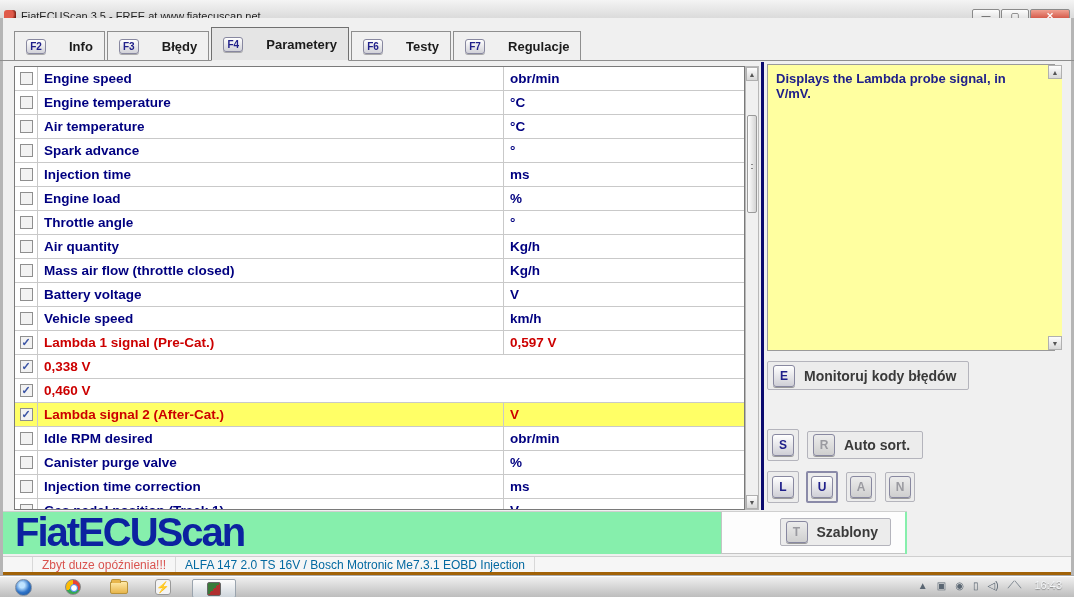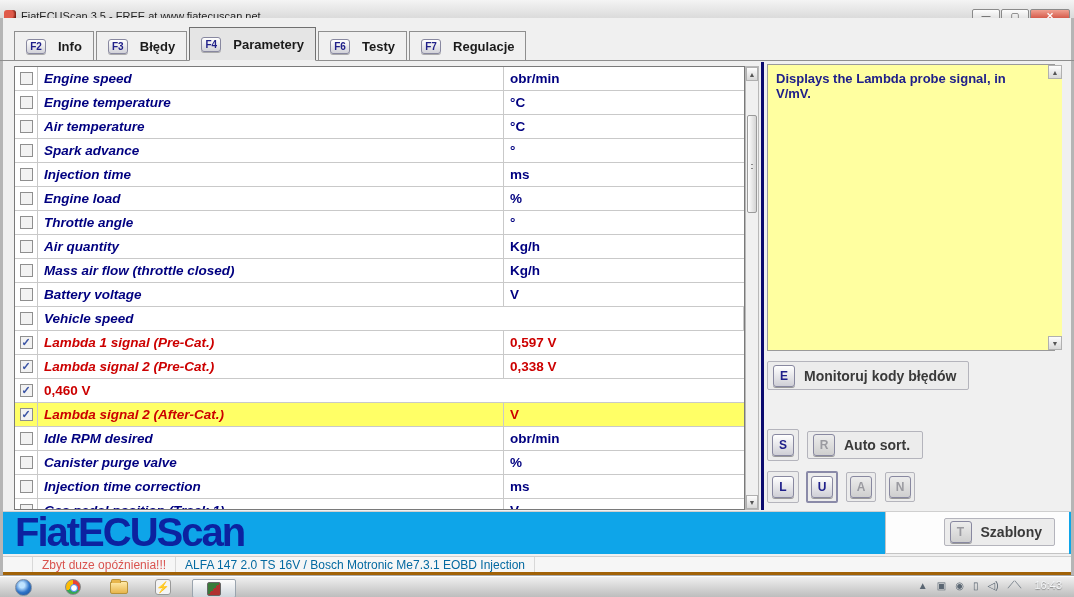--- a/index.html
+++ b/index.html
@@ -19,41 +19,41 @@
     background:linear-gradient(#fdfdfd,#d8d8d8); font-size:9px; line-height:12px;
     text-align:center; color:#333; }
   .cap-btn.close { width:40px; background:linear-gradient(#f0a090,#c8392a); color:#fff; font-weight:bold; }
 
   .frame { position:absolute; left:0; top:18px; width:1074px; height:557px;
     background:#f0f0f0; border-left:3px solid #b5b5b5; border-right:3px solid #b5b5b5; }
 
   
   .tabbar { position:absolute; left:0; top:27px; width:1074px; height:34px;
     border-bottom:1px solid #8e8e8e; display:flex; align-items:flex-end; padding-left:14px; }
-  .tab { display:flex; align-items:center; gap:12px; height:29px; padding:0 11px;
+  .tab { display:flex; align-items:center; gap:23px; height:29px; padding:0 11px;
     border:1px solid #8e8e8e; border-bottom:none; background:#f0f0f0; margin-right:2px; }
   .tab.active { height:34px; background:#e5e5e5; position:relative; z-index:2;
     border:1px solid #707070; border-bottom:1px solid #f0f0f0; margin-bottom:-1px; }
   .fkey { display:inline-block; min-width:20px; padding:1px 3px; text-align:center;
     font-size:10px; font-weight:bold; color:#20208a; border:1px solid #8888a0; border-radius:3px;
     background:linear-gradient(#ffffff,#d2d2d8); box-shadow:0 1px 0 #aaa; }
   .tab-label { font-size:13px; font-weight:bold; color:#1b1b1b; }
 
   
   .table-wrap { position:absolute; left:14px; top:66px; width:731px; height:444px;
     background:#fff; border:1px solid #7a7a7a; overflow:hidden; }
   .prow { display:flex; height:24px; align-items:center; border-bottom:1px solid #c9c9c9;
     background:#fff; }
   .prow .cbcell { width:23px; align-self:stretch; display:flex; align-items:center;
     justify-content:center; border-right:1px solid #c9c9c9; }
   .cb { width:13px; height:13px; border:1px solid #8f8f8f; background:#f2f2f2;
     font-size:11px; line-height:11px; text-align:center; color:#3c55a5; font-weight:bold; }
   .prow .pname { flex:1; padding-left:6px; font-size:13.5px; font-weight:bold; color:#000080;
     white-space:nowrap; overflow:hidden; border-right:1px solid #c9c9c9; align-self:stretch;
-    display:flex; align-items:center;font-style:italic; }
+    display:flex; align-items:center; }
   .prow .pval { width:240px; padding-left:6px; font-size:13.5px; font-weight:bold; color:#000080;
     align-self:stretch; display:flex; align-items:center; }
   .prow.red .pname, .prow.red .pval { color:#cc0000; }
   .prow.highlight { background:#ffff66; }
 
   
   .vscroll { position:absolute; width:14px; background:#f0f0f0; border:1px solid #b8b8b8; }
   .tbl-scroll { left:745px; top:66px; height:444px; }
   .sb-btn { height:14px; font-size:7px; line-height:13px; text-align:center; color:#555;
     background:linear-gradient(#fdfdfd,#d8d8d8); border:1px solid #b0b0b0; }
@@ -81,22 +81,22 @@
     justify-content:center; background:#ececec; border:1px solid #b4b4bc; border-radius:2px; }
   .monitor-btn { position:absolute; left:767px; top:361px; height:29px; }
   .s-btn   { left:767px; top:429px; }
   .auto-btn { position:absolute; left:807px; top:431px; height:28px; }
   .l-btn { left:767px; top:471px; }
   .u-btn { left:806px; top:471px; border:2px solid #8a8aa8; }
   .a-btn { left:846px; top:472px; width:30px; height:30px; }
   .n-btn { left:885px; top:472px; width:30px; height:30px; }
 
   
-  .logobar { position:absolute; left:3px; top:511px; width:1068px; height:43px;
-    background:#0ea5e9; border-top:1px solid #cfcfcf; }
+  .logobar { position:absolute; left:3px; top:511px; width:904px; height:43px;
+    background:#86efac; border-top:1px solid #cfcfcf; }
   .logo { position:absolute; left:12px; top:-2px; font-size:40px; font-weight:bold;
     color:#0c22a0; letter-spacing:-2px; }
   .szablony-panel { position:absolute; right:2px; top:0; width:184px; height:42px;
     background:#fdfdfd; border-left:1px solid #c4c4c4; border-bottom:1px solid #c4c4c4; }
   .szablony-btn { position:absolute; right:14px; top:6px; height:28px; }
 
   
   .statusbar { position:absolute; left:3px; top:556px; width:1068px; height:19px;
     background:#f6f6f6; border-top:1px solid #cfcfcf; border-bottom:3px solid #a16207;
     display:flex; align-items:center; font-size:12px; }
@@ -242,33 +242,33 @@
             <div class="cb"></div>
           </div>
       <div class="pname">Battery voltage</div>
       <div class="pval">V</div>
     </div>
         <div class="prow">
       <div class="cbcell">
             <div class="cb"></div>
           </div>
       <div class="pname">Vehicle speed</div>
+      <div class="pval">km/h</div>
     </div>
         <div class="prow red">
       <div class="cbcell">
             <div class="cb">✓</div>
           </div>
       <div class="pname">Lambda 1 signal (Pre-Cat.)</div>
       <div class="pval">0,597 V</div>
     </div>
         <div class="prow red">
       <div class="cbcell">
             <div class="cb">✓</div>
           </div>
-      <div class="pname">Lambda signal 2 (Pre-Cat.)</div>
       <div class="pval">0,338 V</div>
     </div>
         <div class="prow red">
       <div class="cbcell">
             <div class="cb">✓</div>
           </div>
       <div class="pval">0,460 V</div>
     </div>
         <div class="prow red highlight">
       <div class="cbcell">

